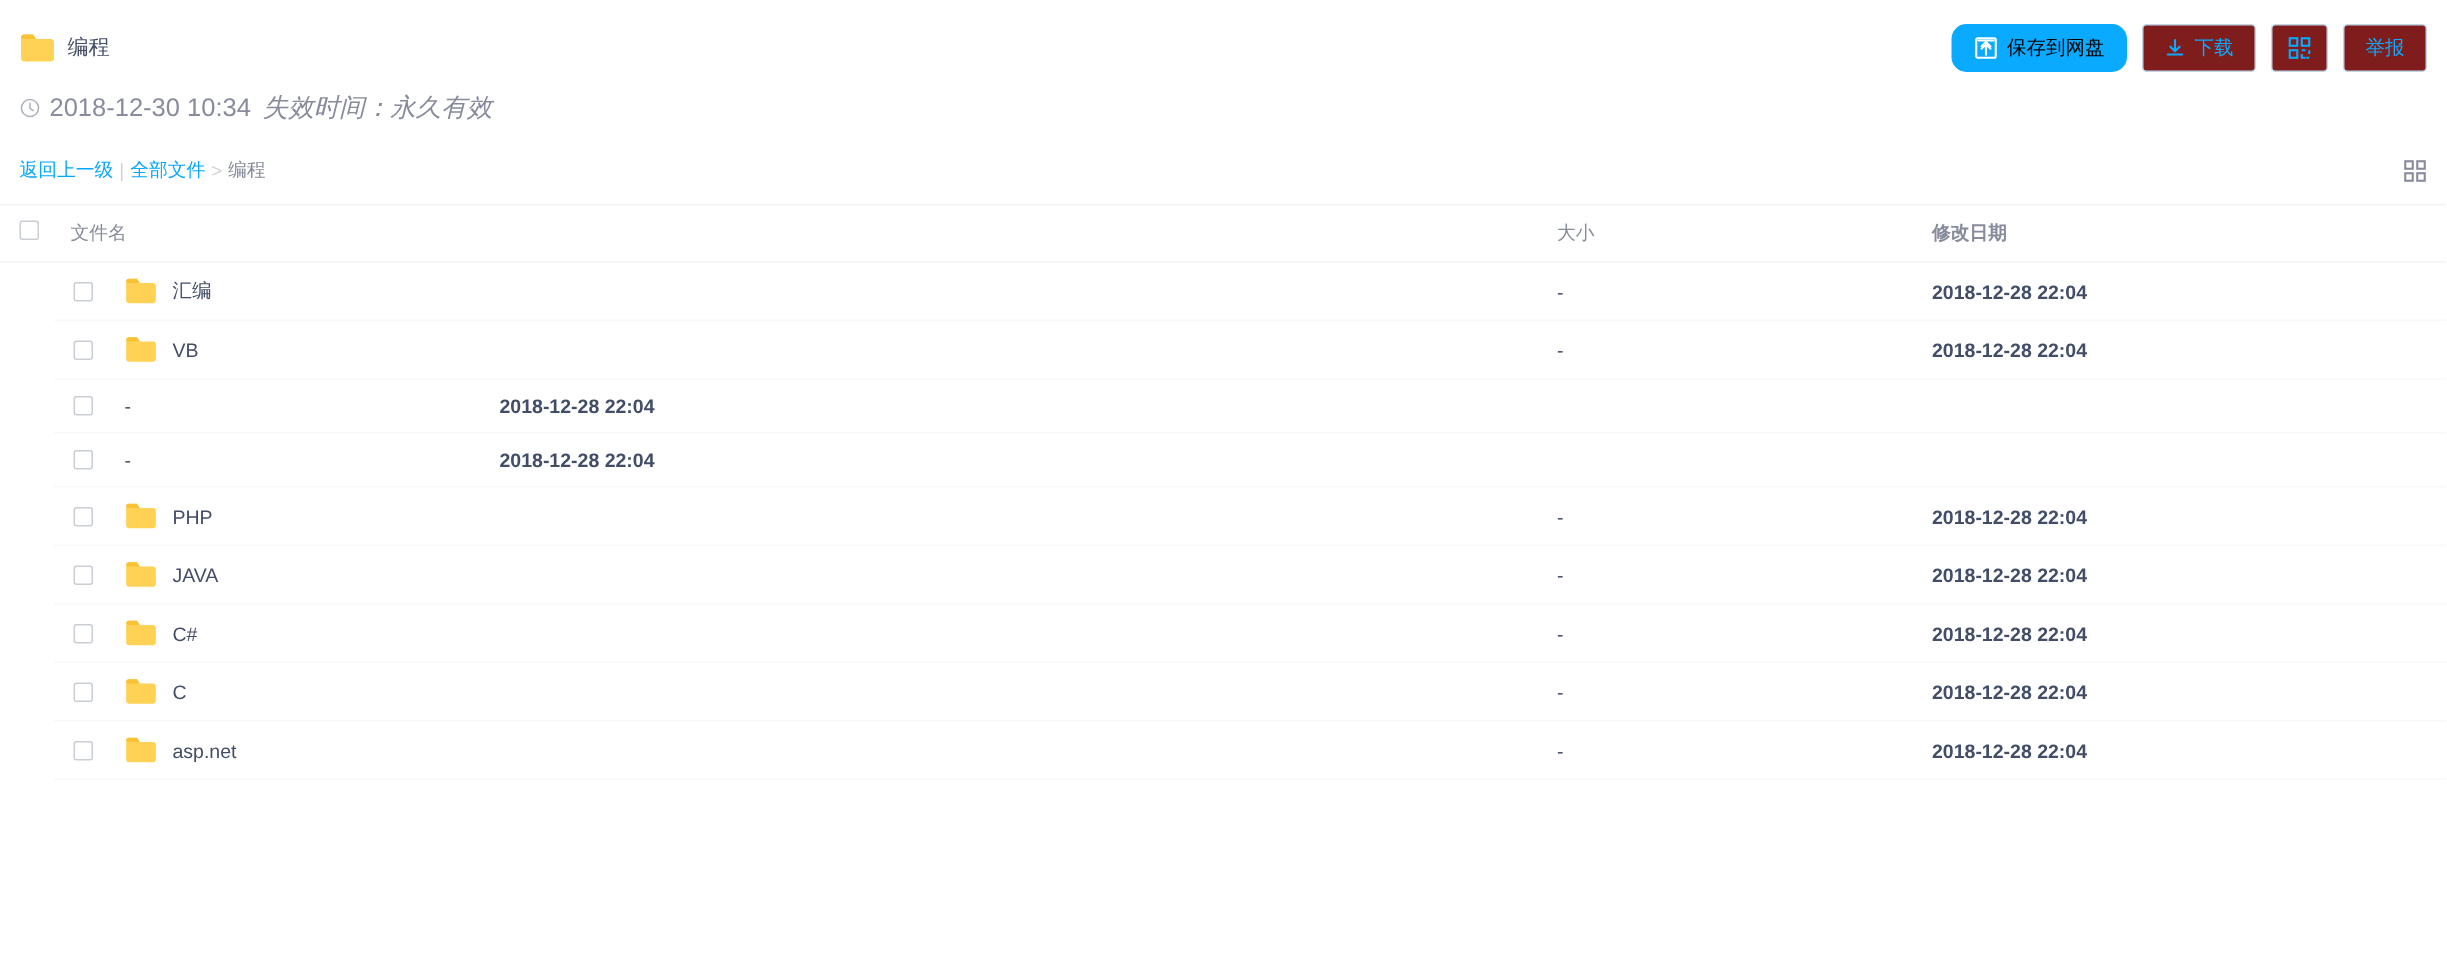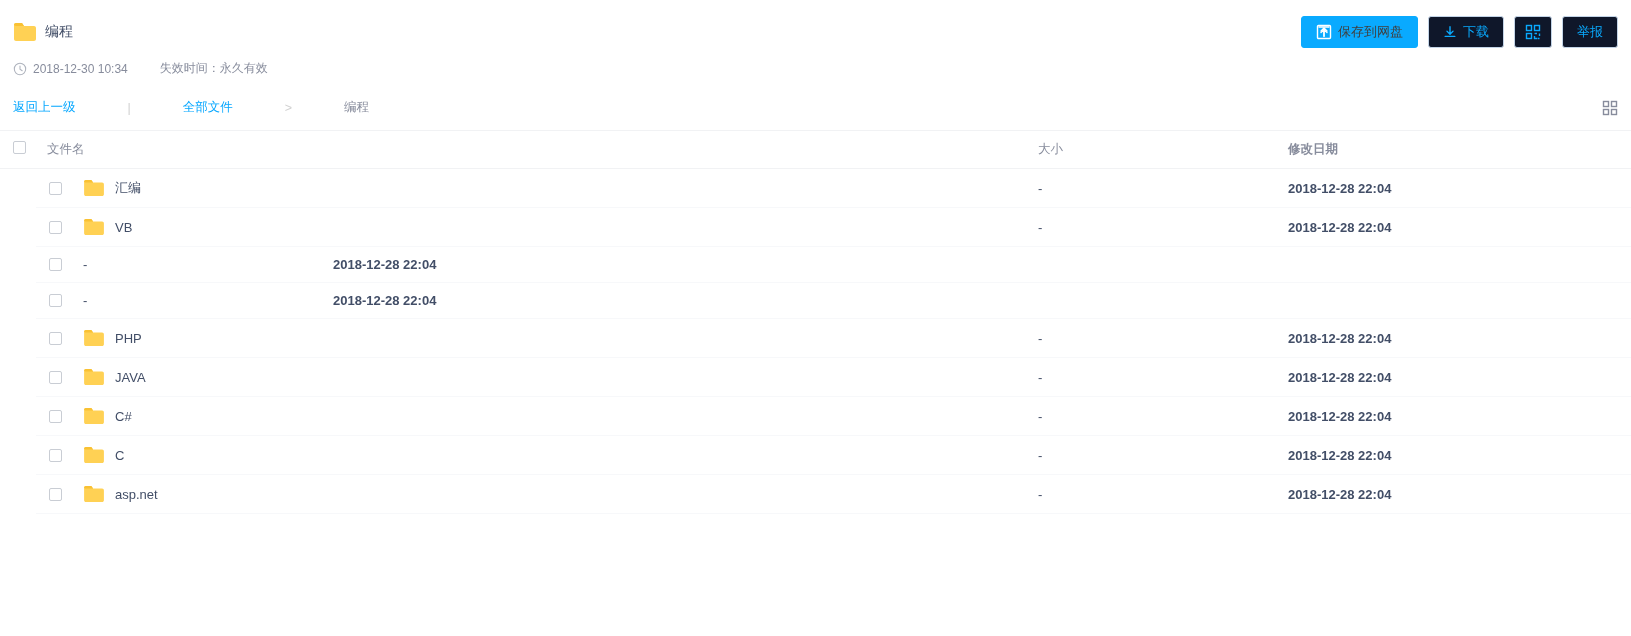--- a/index.html
+++ b/index.html
@@ -4,29 +4,29 @@
 <style>
 * { margin: 0; padding: 0; box-sizing: border-box; }
 body { font-family: "Microsoft YaHei", Arial, sans-serif; font-size: 13px; color: #333; background: #fff; }
 
 .header-row { display: flex; align-items: center; padding: 16px 13px 8px 13px; }
 .page-title-wrap { display: flex; align-items: center; }
 .folder-icon-lg { width: 24px; height: 20px; margin-right: 8px; }
 .page-title { font-size: 14px; color: #424e67; }
 
 .toolbar { margin-left: auto; display: flex; gap: 10px; }
-.btn { display: inline-flex; align-items: center; justify-content: center; height: 32px; padding: 0 14px; border: 1px solid #c3d4e7; border-radius: 3px; background: #0f172a; color: #09aaff; font-size: 13px; cursor: pointer; gap: 6px; }
-.btn-primary { background: #09aaff; border-color: #09aaff; color: #404040; }
+.btn { display: inline-flex; align-items: center; justify-content: center; height: 32px; padding: 0 14px; border: 1px solid #c3d4e7; border-radius: 3px; background: #7f1d1d; color: #09aaff; font-size: 13px; cursor: pointer; gap: 6px; }
+.btn-primary { background: #09aaff; border-color: #09aaff; color: #000000; border-radius: 10px; }
 .btn-icon-only { padding: 0 10px; }
 
-.meta-row { display: flex; align-items: center; padding: 4px 13px 16px 13px; color: #878c9c; font-size: 12px; gap: 6px; }
+.meta-row { display: flex; align-items: center; padding: 4px 13px 16px 13px; color: #878c9c; font-size: 17px; gap: 6px; }
 .meta-row .clock-icon { width: 14px; height: 14px; }
-.meta-row .expiry { margin-left: 26px; }
-
-.breadcrumb-row { display: flex; align-items: center; padding: 6px 13px 14px 13px; font-size: 12.5px; border-bottom: 1px solid #f1f2f4; gap: 48px; }
+.meta-row .expiry { margin-left: 2px; font-style: italic; }
+
+.breadcrumb-row { display: flex; align-items: center; padding: 6px 13px 14px 13px; font-size: 12.5px; border-bottom: 1px solid #f1f2f4; }
 .bc-link { color: #06a7ff; cursor: pointer; }
 .bc-sep { color: #d1d1d1; margin: 0 4px; }
 .bc-current { color: #878c9c; }
 .bc-right { margin-left: auto; }
 .grid-toggle { cursor: pointer; color: #878c9c; }
 
 .list-header { display: flex; align-items: flex-start; padding: 10px 13px; border-bottom: 1px solid #f1f2f4; color: #878c9c; font-size: 12.5px; }
 .col-check { width: 34px; flex-shrink: 0; display: flex; align-items: center; }
 .col-name { flex: 1; display: flex; align-items: center; gap: 10px; }
 .col-size { width: 250px; flex-shrink: 0; }

